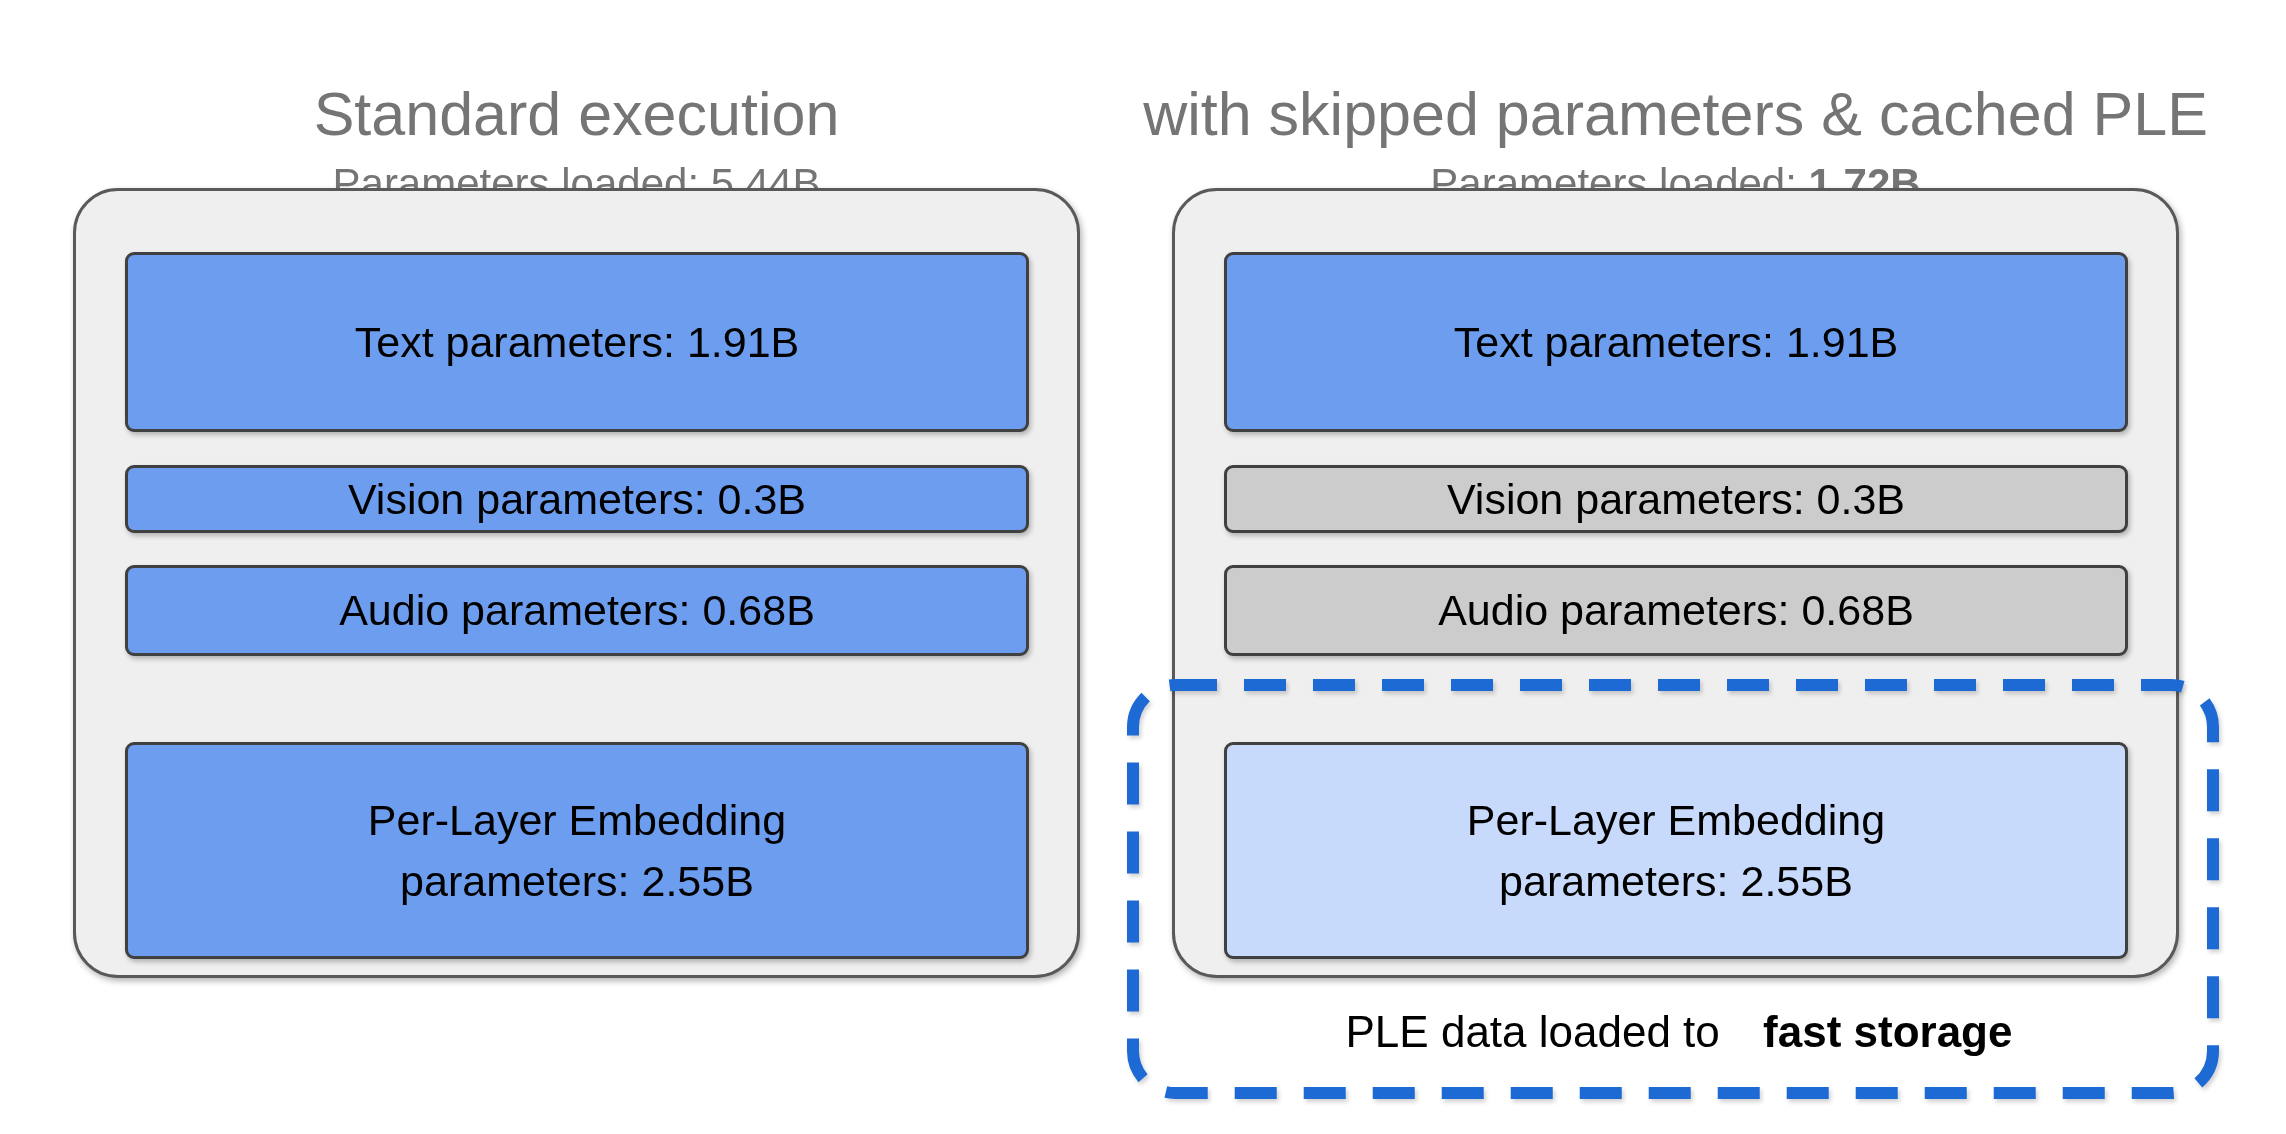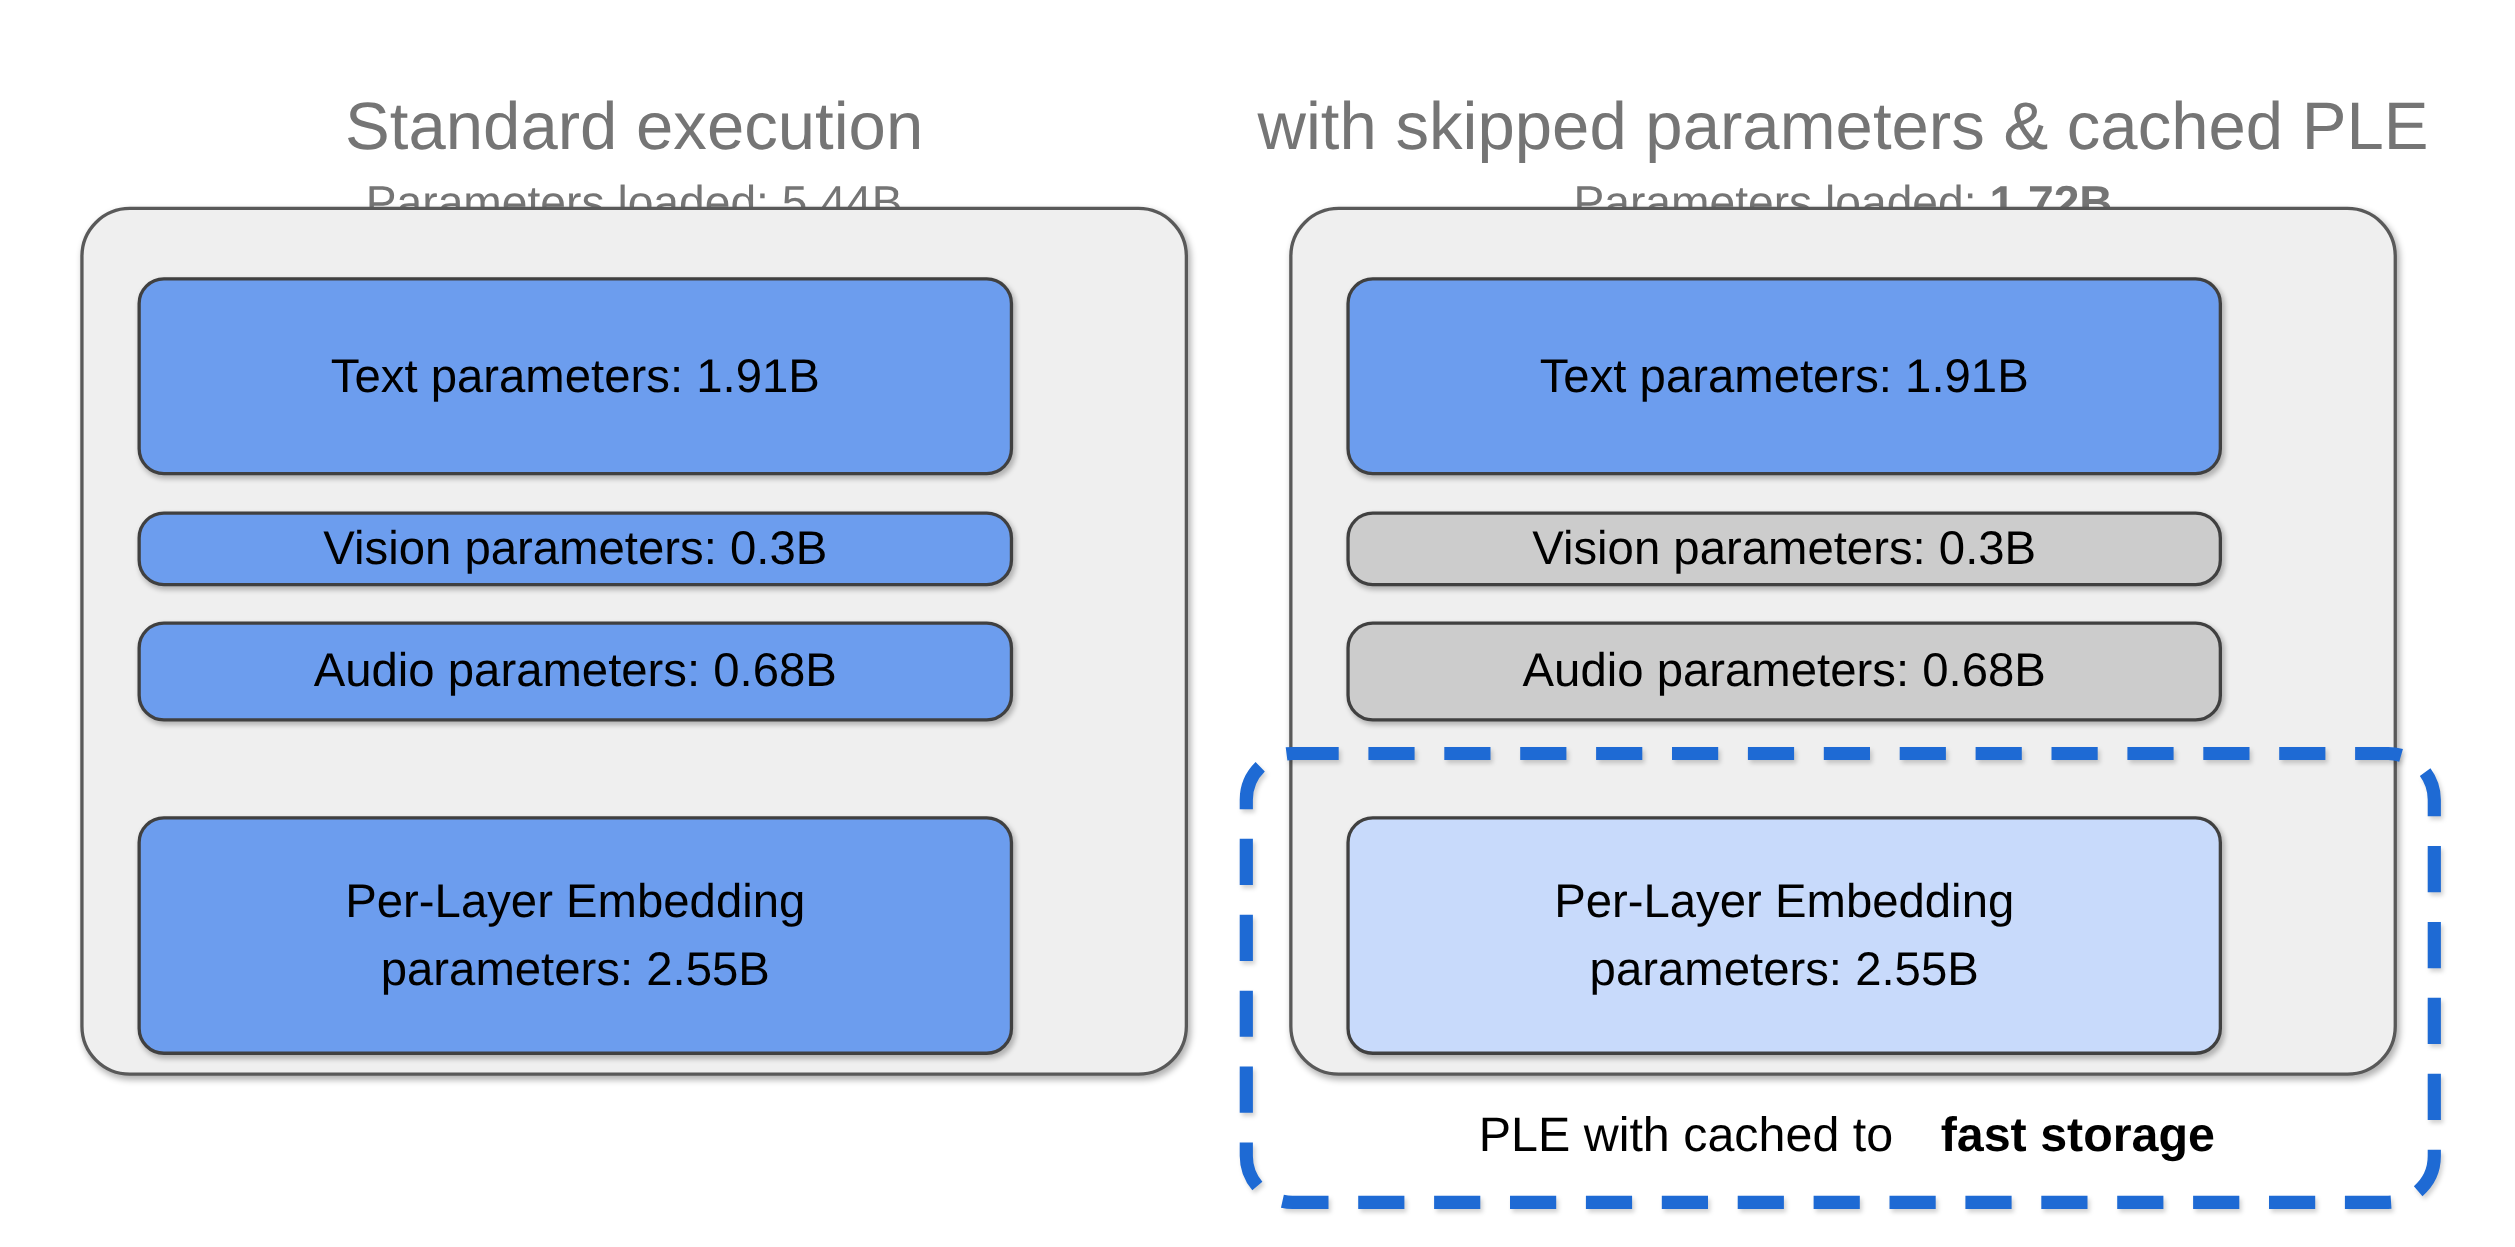--- a/index.html
+++ b/index.html
@@ -61,24 +61,24 @@
     box-sizing: border-box;
     background: var(--container_bg, #EFEFEF);
     border: 3px solid var(--container_border, #595959);
     border-radius: 45px;
     box-shadow: 2px 3px 6px rgba(0,0,0,0.30);
   }
 
   .param-box {
     position: absolute;
     left: 49px;
-    width: 796px;
+    width: 904px;
     box-sizing: border-box;
     border: 3px solid var(--box_border, #404040);
-    border-radius: 24px;
+    border-radius: 9px;
     display: flex;
     align-items: center;
     justify-content: center;
     text-align: center;
     font-size: 43px;
     line-height: 1.4;
     color: var(--body_text, #000000);
     white-space: pre-line;
     box-shadow: 2px 3px 5px rgba(0,0,0,0.25);
   }
@@ -141,15 +141,15 @@
       <div class="param-box pos-audio status-skipped">Audio parameters: 0.68B</div>
       <div class="param-box pos-ple status-cached">Per-Layer Embedding
 parameters: 2.55B</div>
     </div>
   </section>
 
   <svg id="ple-outline" viewBox="0 0 1104 432">
     <rect x="12" y="12" width="1080" height="408" rx="42" ry="42" fill="none" stroke-width="12" stroke-dasharray="42 27" stroke="#1E6AD4"></rect>
   </svg>
 
-  <div class="cache-note"><span>PLE with cached to </span><strong>fast storage</strong></div>
+  <div class="cache-note"><span>PLE data loaded to </span><strong>fast storage</strong></div>
 
 </div>
 
 </body></html>

